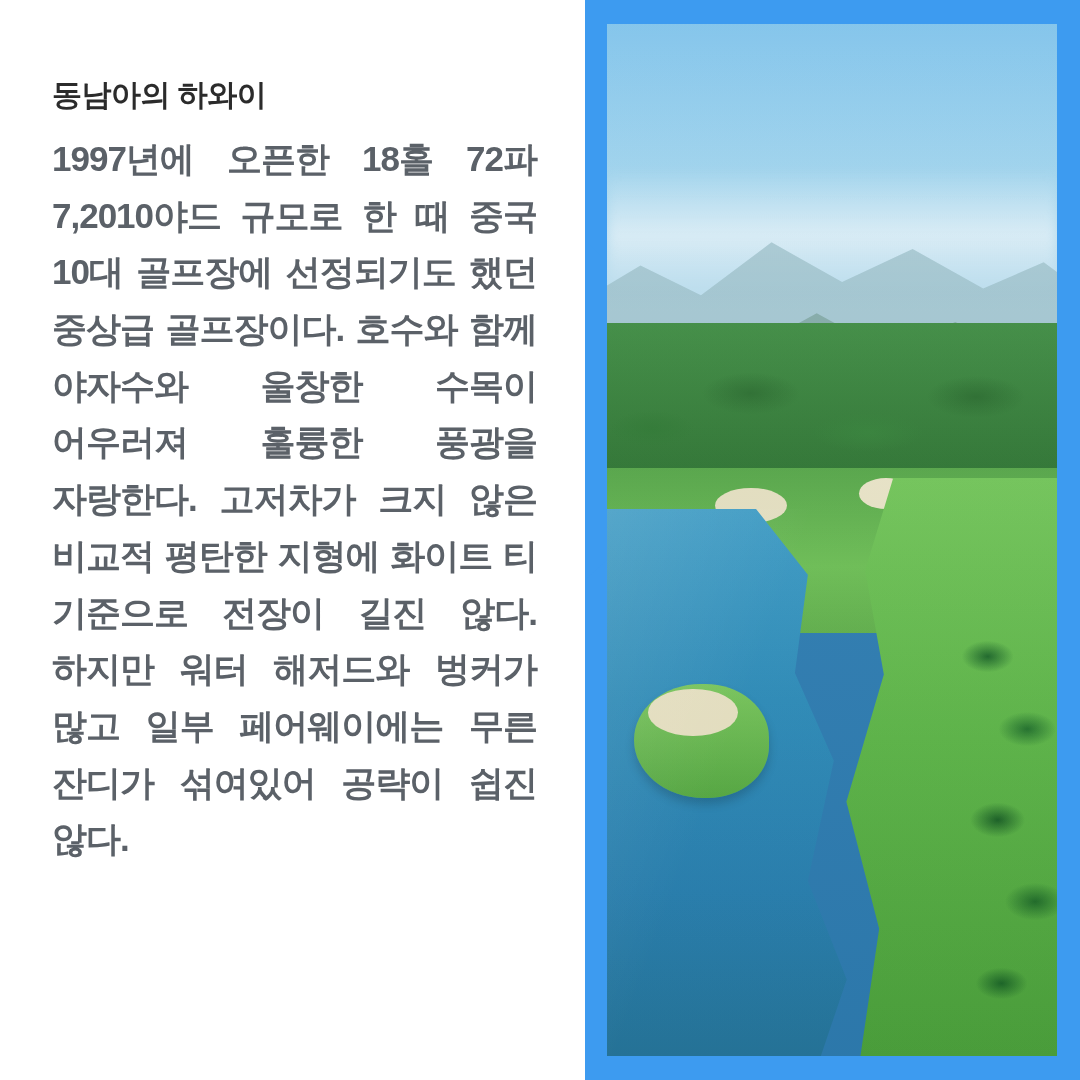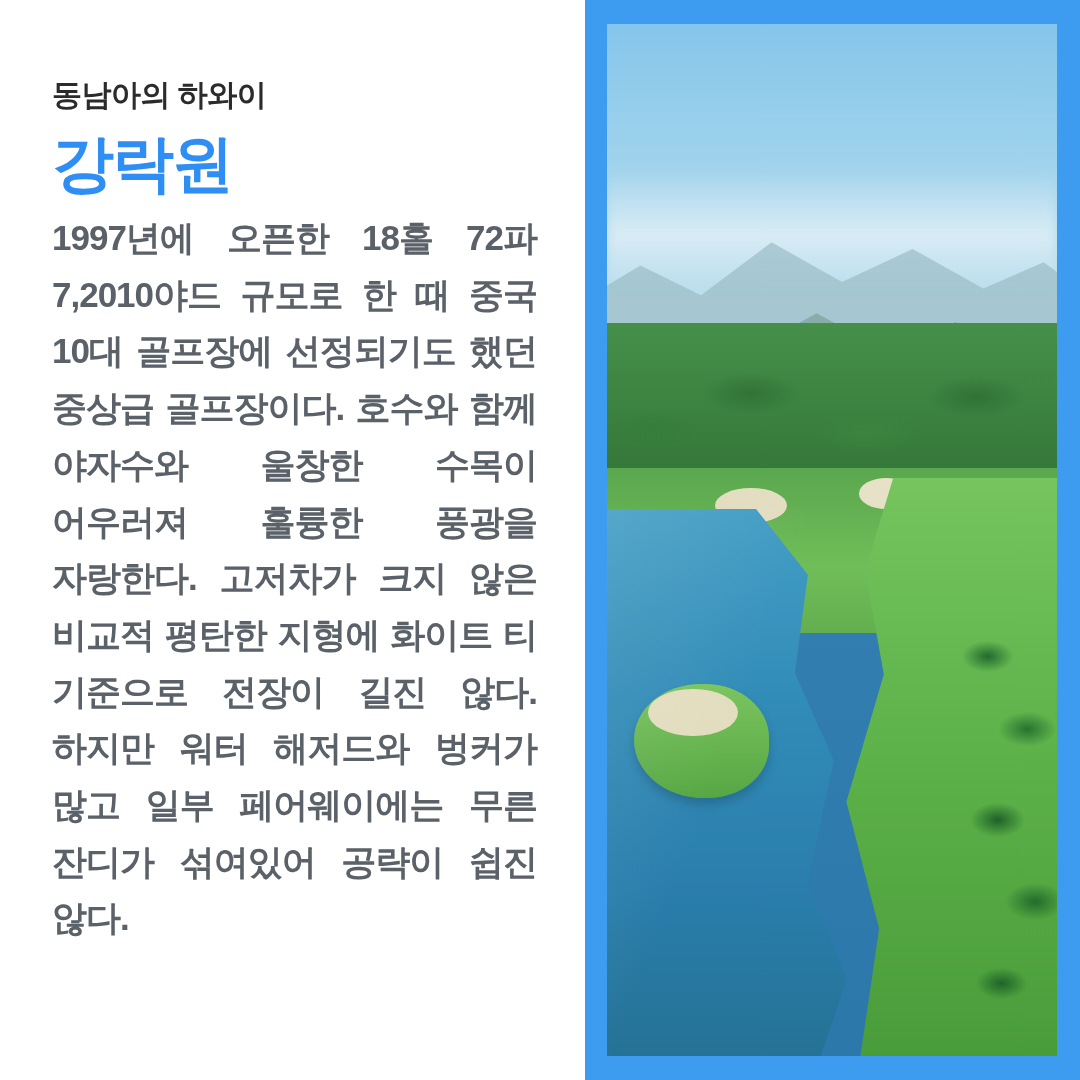--- a/index.html
+++ b/index.html
@@ -219,21 +219,20 @@
   }
 </style>
 </head>
 <body>
 
 <div class="card">
 
   <div class="text-col">
     <p class="eyebrow">동남아의 하와이</p>
 
-    <h1 class="title-accent">강락원</h1>
 
 
     <p class="body-copy">1997년에 오픈한 18홀 72파 7,2010야드 규모로 한 때 중국 10대 골프장에 선정되기도 했던 중상급 골프장이다. 호수와 함께 야자수와 울창한 수목이 어우러져 훌륭한 풍광을 자랑한다. 고저차가 크지 않은 비교적 평탄한 지형에 화이트 티 기준으로 전장이 길진 않다. 하지만 워터 해저드와 벙커가 많고 일부 페어웨이에는 무른 잔디가 섞여있어 공략이 쉽진 않다.</p>
   </div>
 
   <div class="photo-panel">
     <div class="photo-frame"></div>
 
     <div class="photo">
       <div class="sky"></div>

